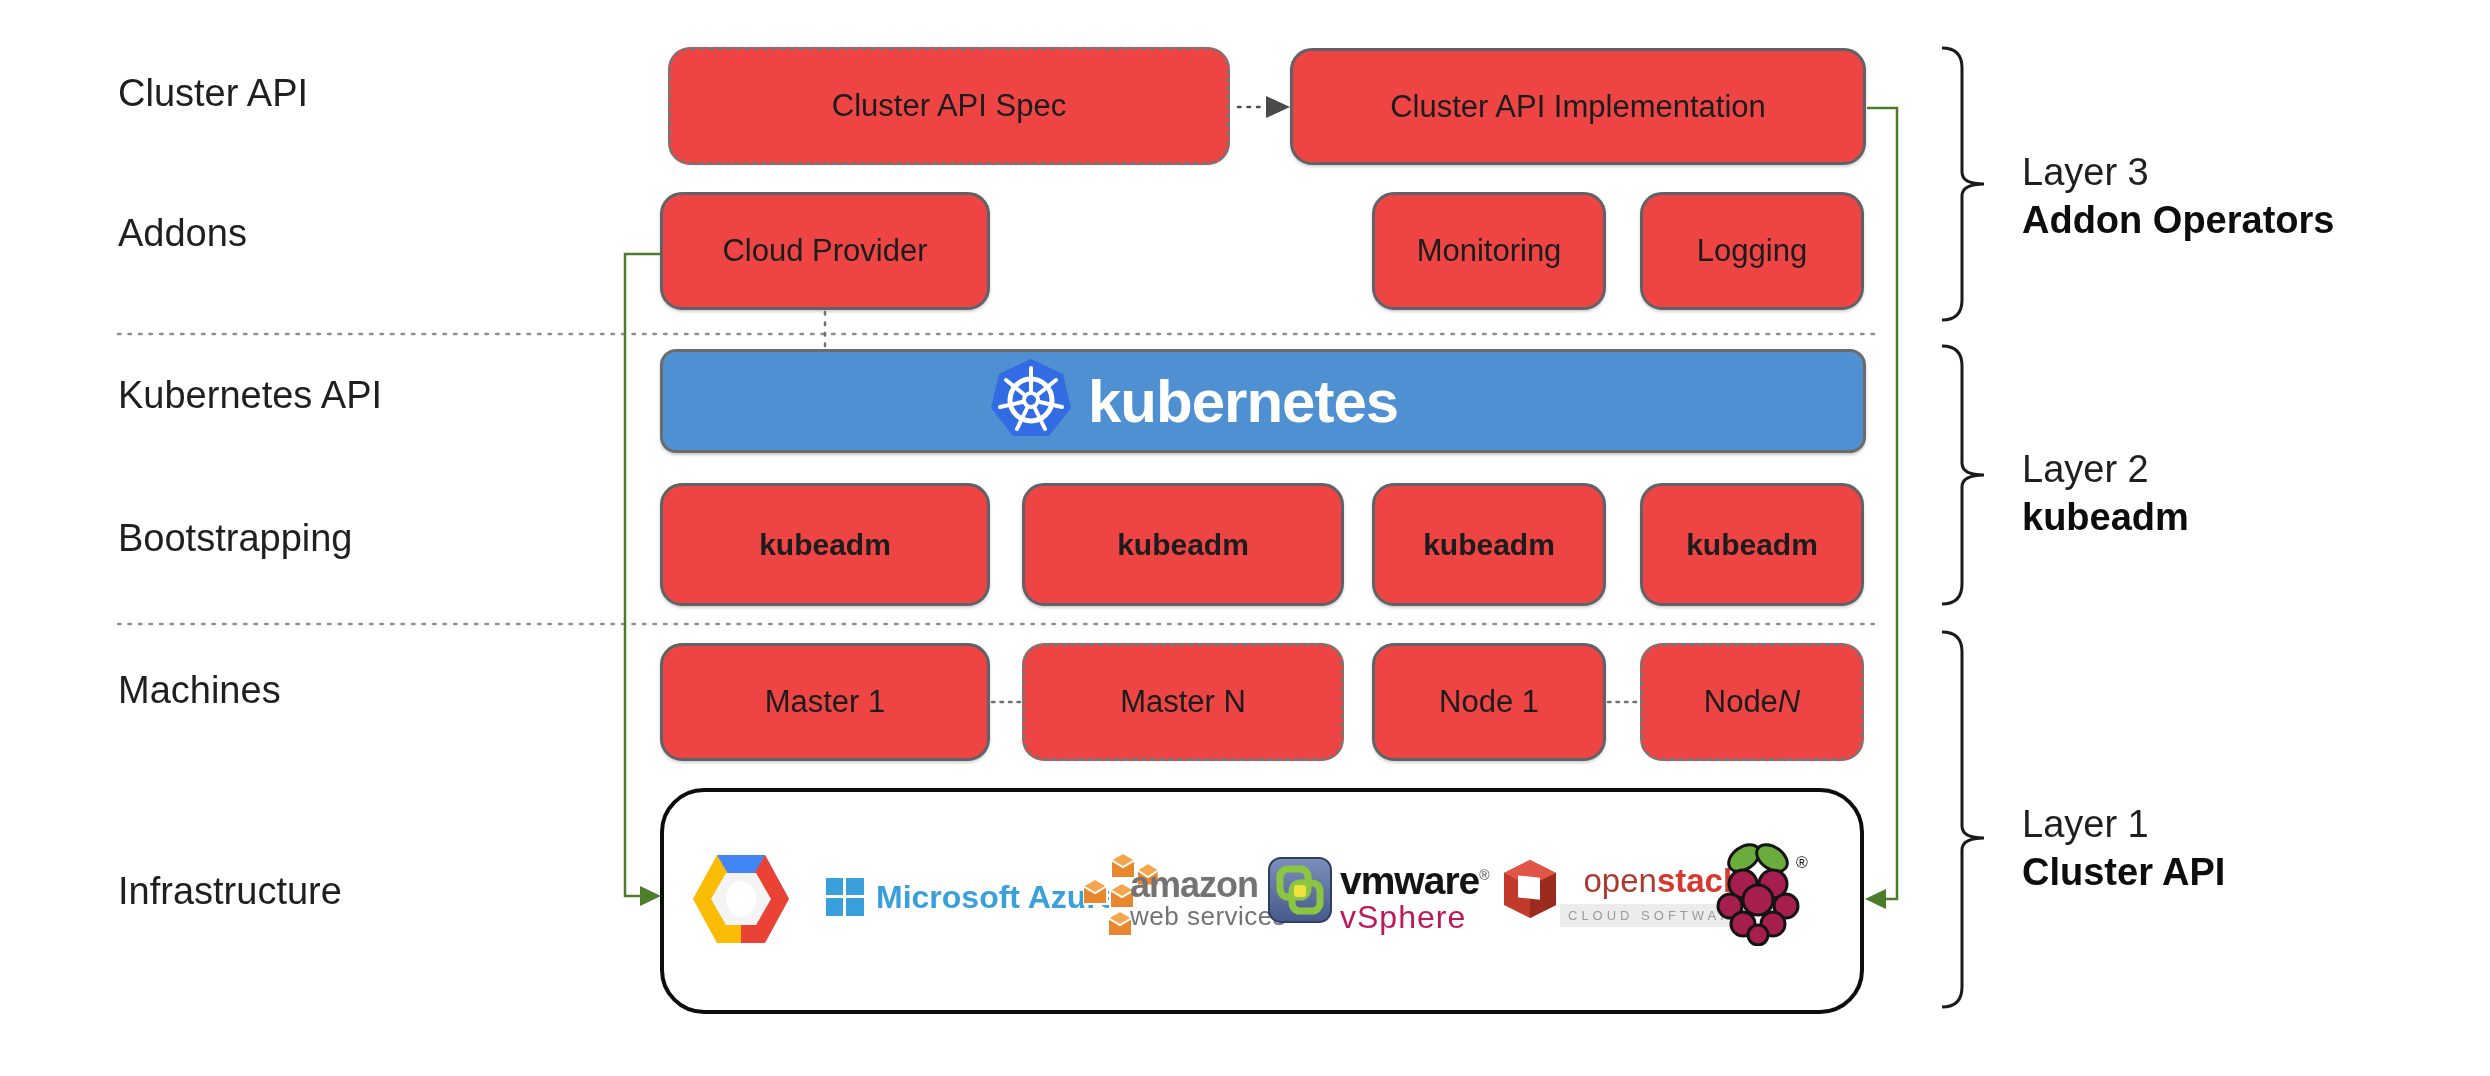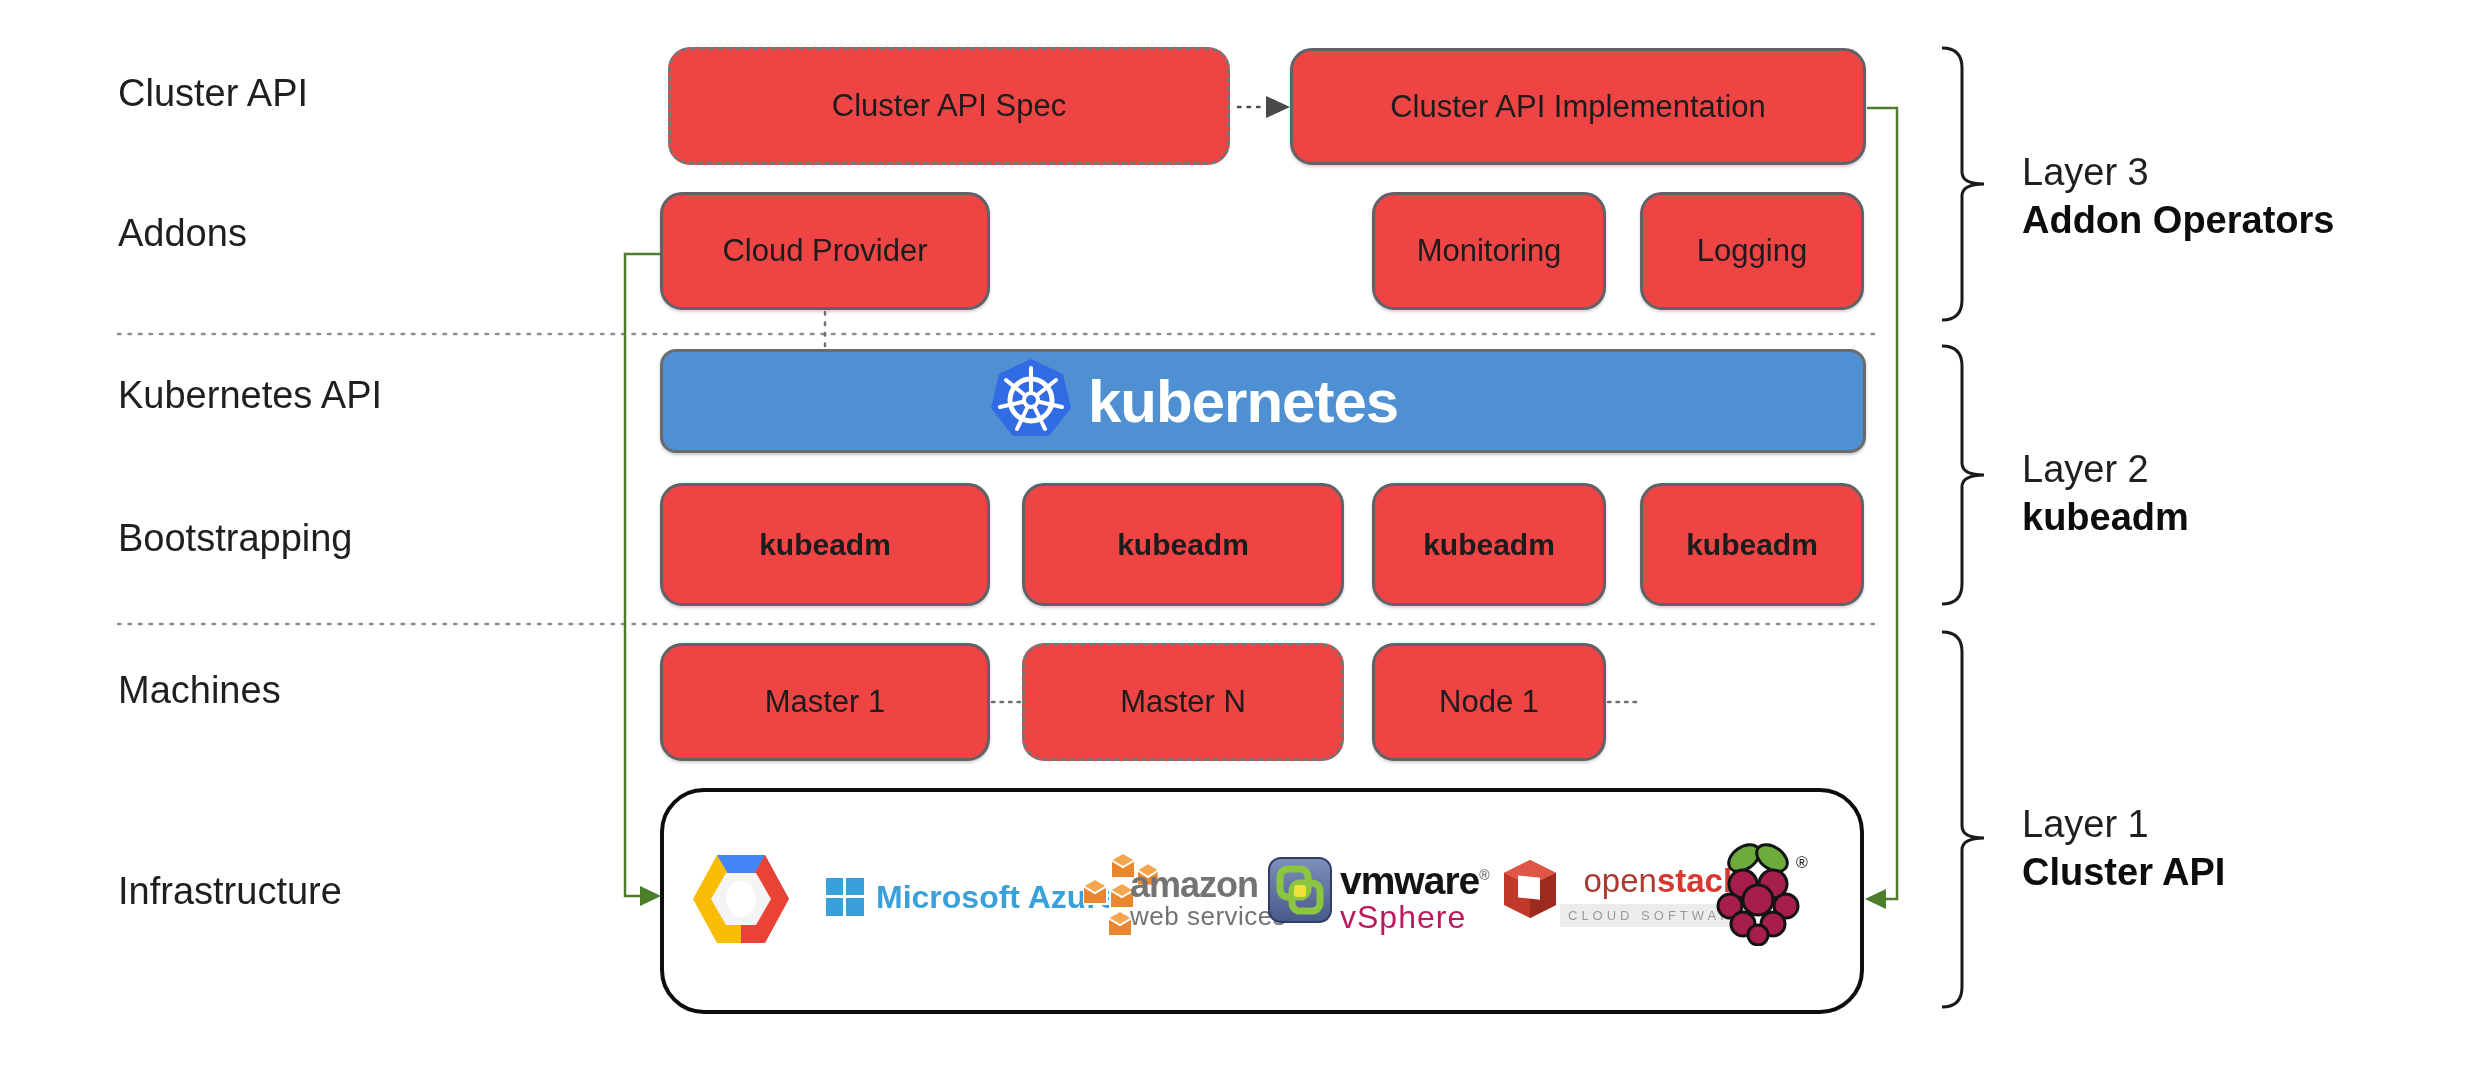--- a/index.html
+++ b/index.html
@@ -116,20 +116,24 @@
 
   <div class="box" style="left:660px;top:643px;width:330px;height:118px">
     <span>Master 1</span>
   </div>
   <div class="box dashed" style="left:1022px;top:643px;width:322px;height:118px">
     <span>Master N</span>
   </div>
   <div class="box" style="left:1372px;top:643px;width:234px;height:118px">
     <span>Node 1</span>
   </div>
+  <div class="box dashed" style="left:1640px;top:643px;width:224px;height:118px">
+    <span>Node </span>
+      <em>N</em>
+  </div>
 
   <div id="infra-box"></div>
 
   <svg class="overlay" style="left:693px;top:851px" width="96" height="96" viewBox="0 0 96 96">
     <polygon points="24,4 72,4 96,48 48,48 24,48" fill="#4285f4"></polygon>
     <polygon points="72,4 96,48 72,92 48,92 48,40 64,18" fill="#ea4335"></polygon>
     <polygon points="0,48 24,4 38,28 48,48 48,92 24,92" fill="#fbbc05"></polygon>
     <polygon points="33,22 63,22 78,48 63,74 33,74 18,48" fill="#f4f4f4"></polygon>
     <ellipse cx="48" cy="48" rx="15" ry="18" fill="#ffffff"></ellipse>
   </svg>

